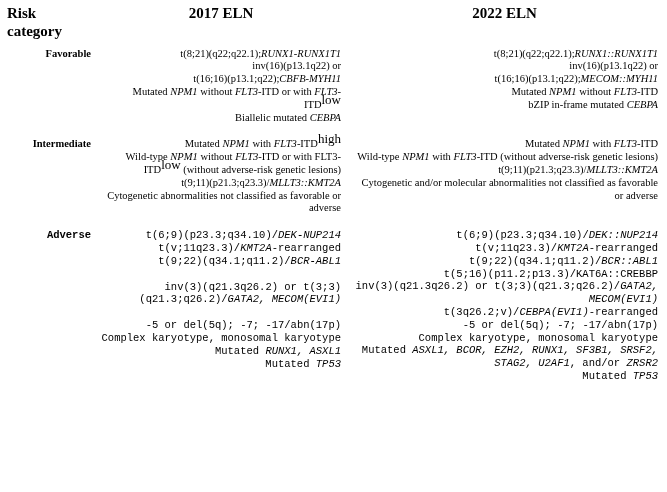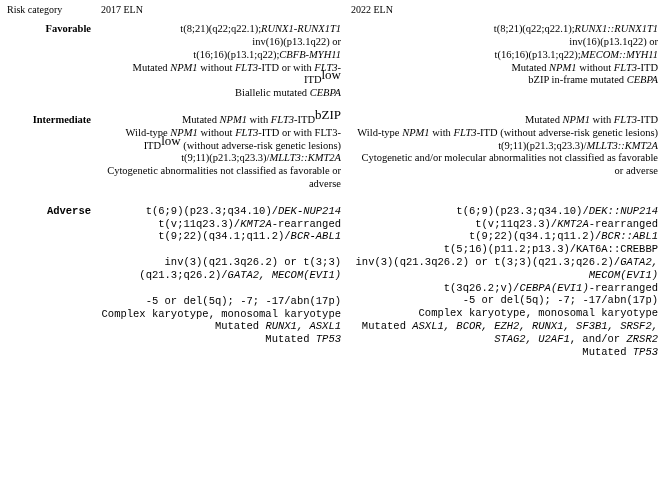--- a/index.html
+++ b/index.html
@@ -30,29 +30,29 @@
   table.eln col.c1 { width: 94px; }
   table.eln col.c2 { width: 250px; }
   table.eln col.c3 { width: 317px; }
 
   table.eln th, table.eln td {
     vertical-align: top;
     padding: 2px 5px 2px 5px;
     border: 0;
   }
   thead th {
-    font-weight: normal;
-    font-size: 10px;
+    font-weight: bold;
+    font-size: 15px;
     border-top: 1.4px solid #000;
     border-bottom: 1.4px solid #000;
     padding-top: 4px;
     padding-bottom: 4px;
   }
   thead th.left { text-align: left; }
-  thead th.center { text-align: left; }
+  thead th.center { text-align: center; }
 
   tr.group-start > td {
     padding-top: 5px;
     text-align: right;
   }
   td.cat {
     font-weight: bold;
     white-space: nowrap;
   }
   td.cell p {
@@ -111,21 +111,21 @@
       </tr>
       <tr class="spacer-row">
           <td></td>
           <td></td>
           <td></td>
         </tr>
 
       <tr class="group-start">
         <td class="cat">Intermediate</td>
         <td class="cell">
-            <p>Mutated <span class="ital">NPM1</span> with <span class="ital">FLT3</span>-ITD<span class="sup">bZIP</span></p>
+            <p>Mutated <span class="ital">NPM1</span> with <span class="ital">FLT3</span>-ITD<span class="sup">high</span></p>
             <p>Wild-type <span class="ital">NPM1</span> without <span class="ital">FLT3</span>-ITD or with FLT3-ITD<span class="sup">low</span> (without adverse-risk genetic lesions)</p>
             <p>t(9;11)(p21.3;q23.3)/<span class="ital">MLLT3::KMT2A</span></p>
             <p>Cytogenetic abnormalities not classified as favorable or adverse</p>
           </td>
         <td class="cell">
             <p>Mutated <span class="ital">NPM1</span> with <span class="ital">FLT3</span>-ITD</p>
             <p>Wild-type <span class="ital">NPM1</span> with <span class="ital">FLT3</span>-ITD (without adverse-risk genetic lesions)</p>
             <p>t(9;11)(p21.3;q23.3)/<span class="ital">MLLT3::KMT2A</span></p>
             <p>Cytogenetic and/or molecular abnormalities not classified as favorable or adverse</p>
           </td>

